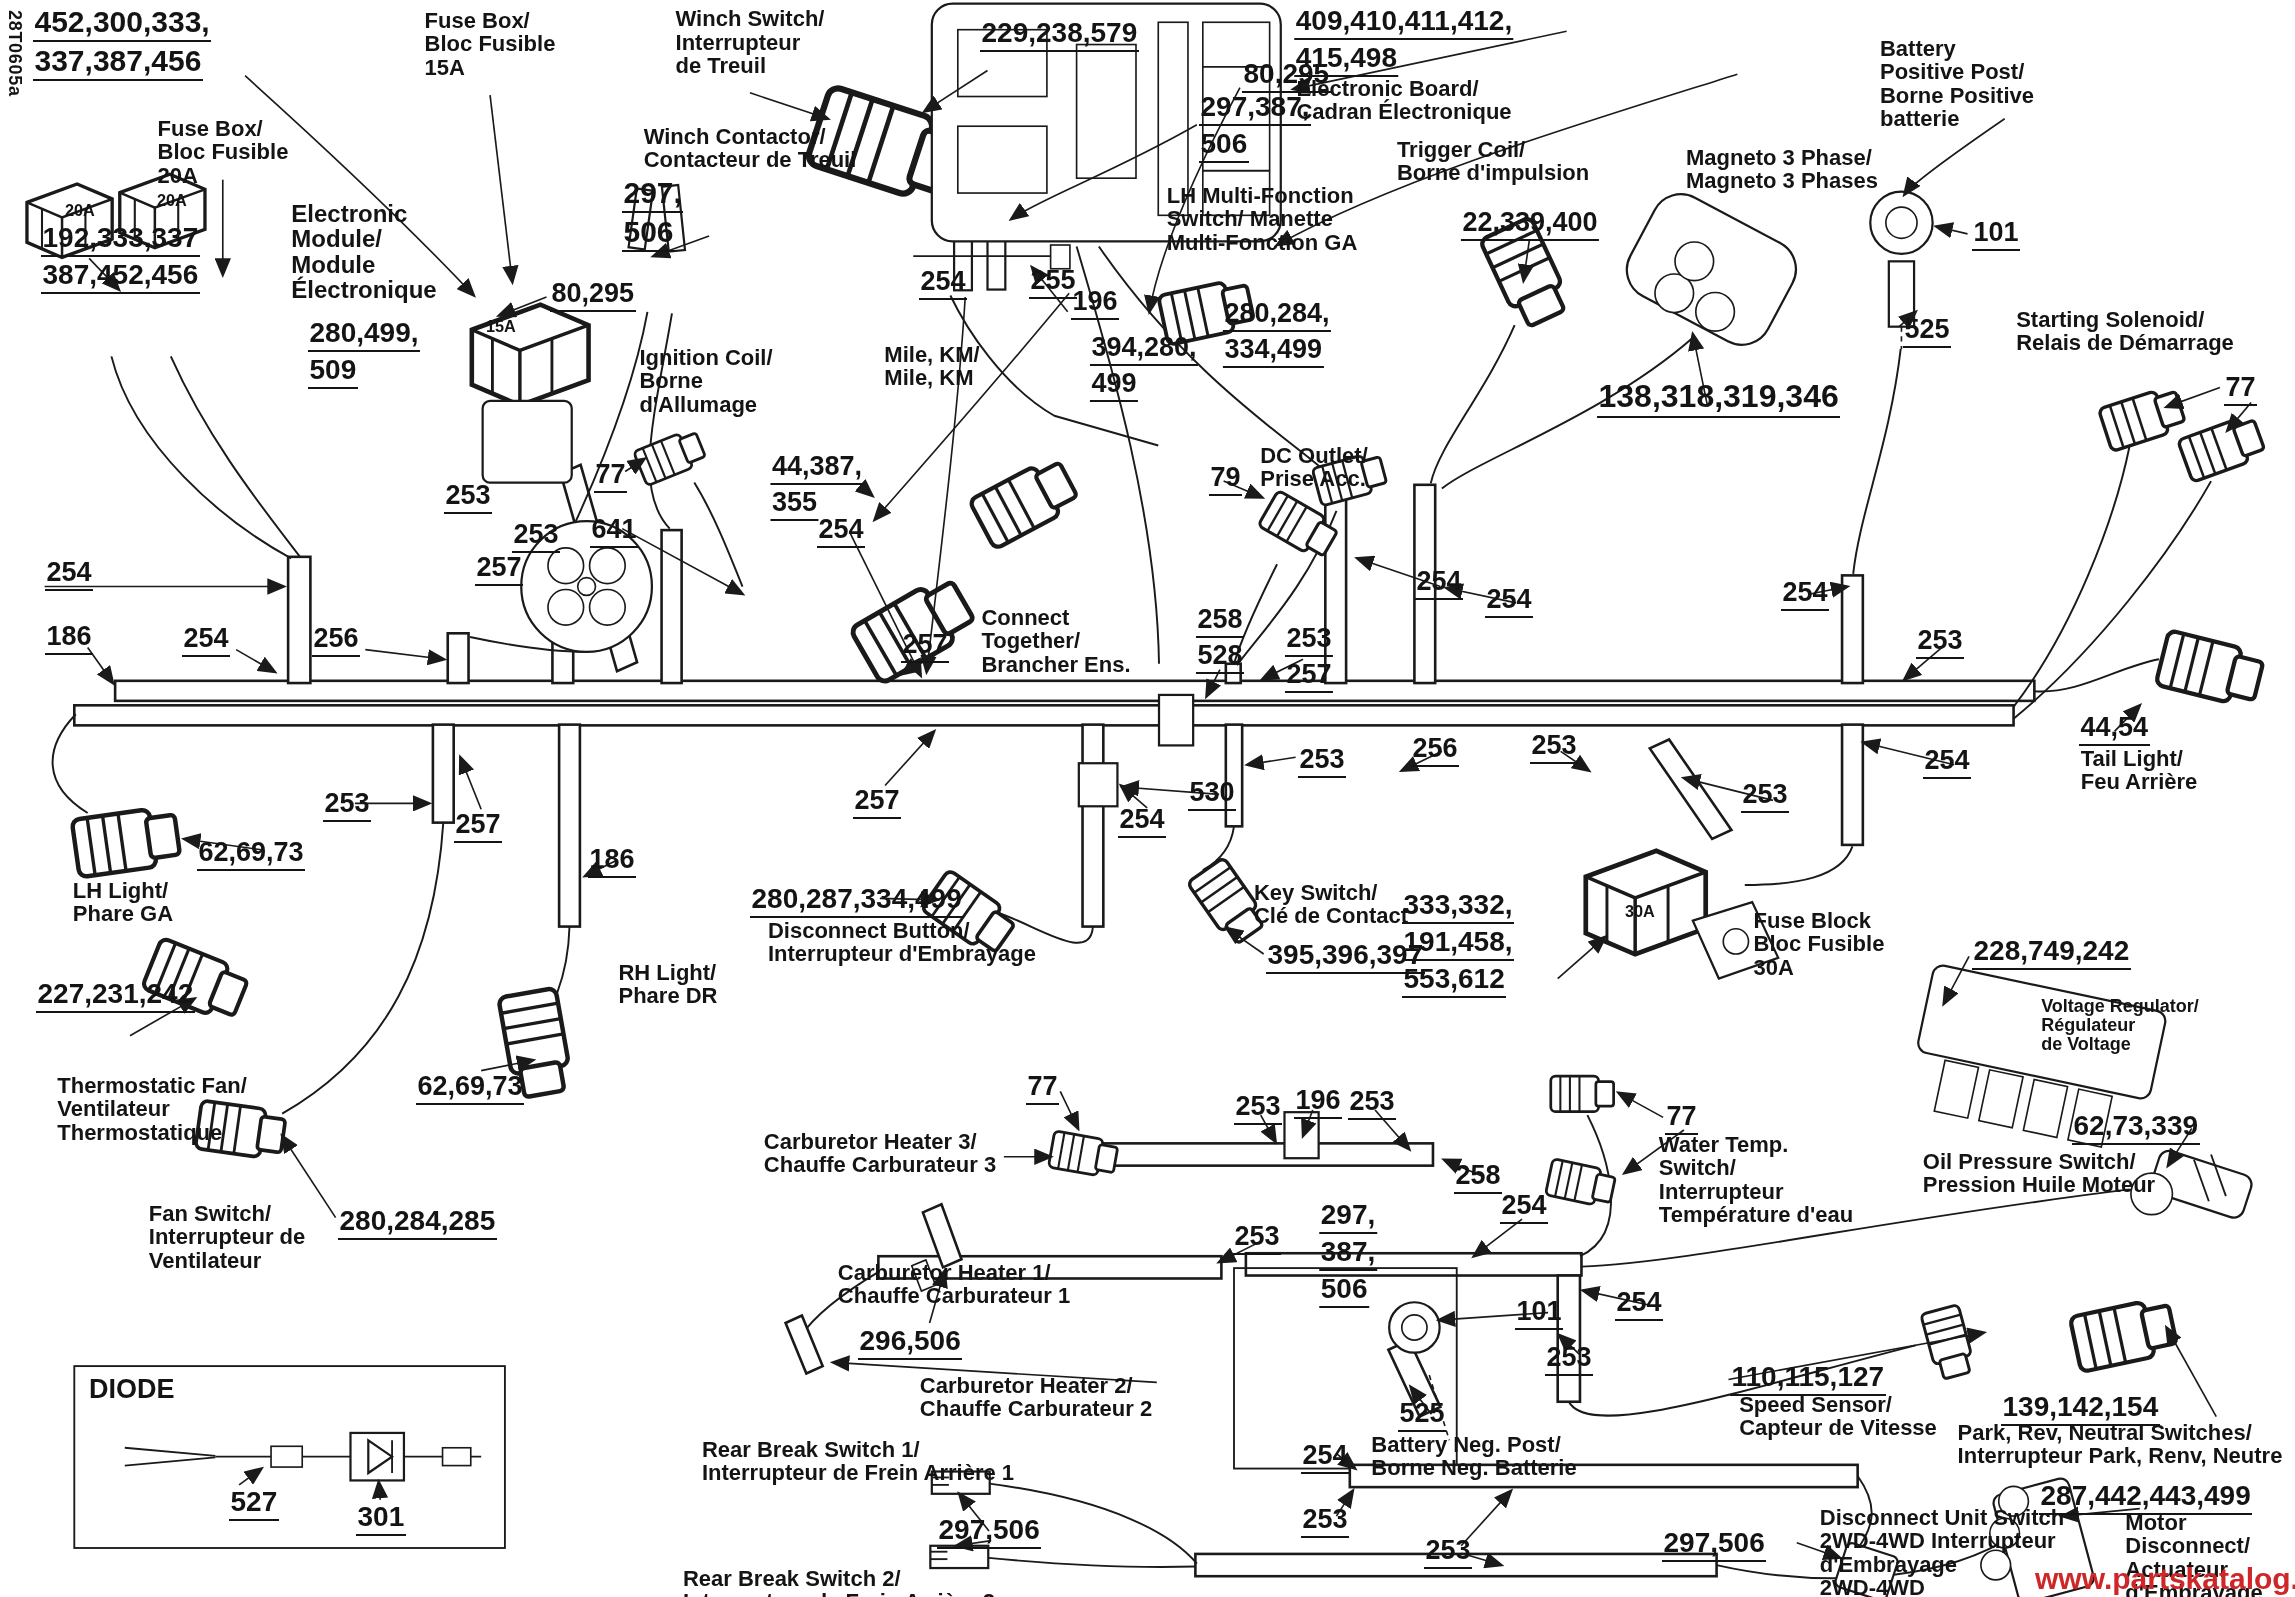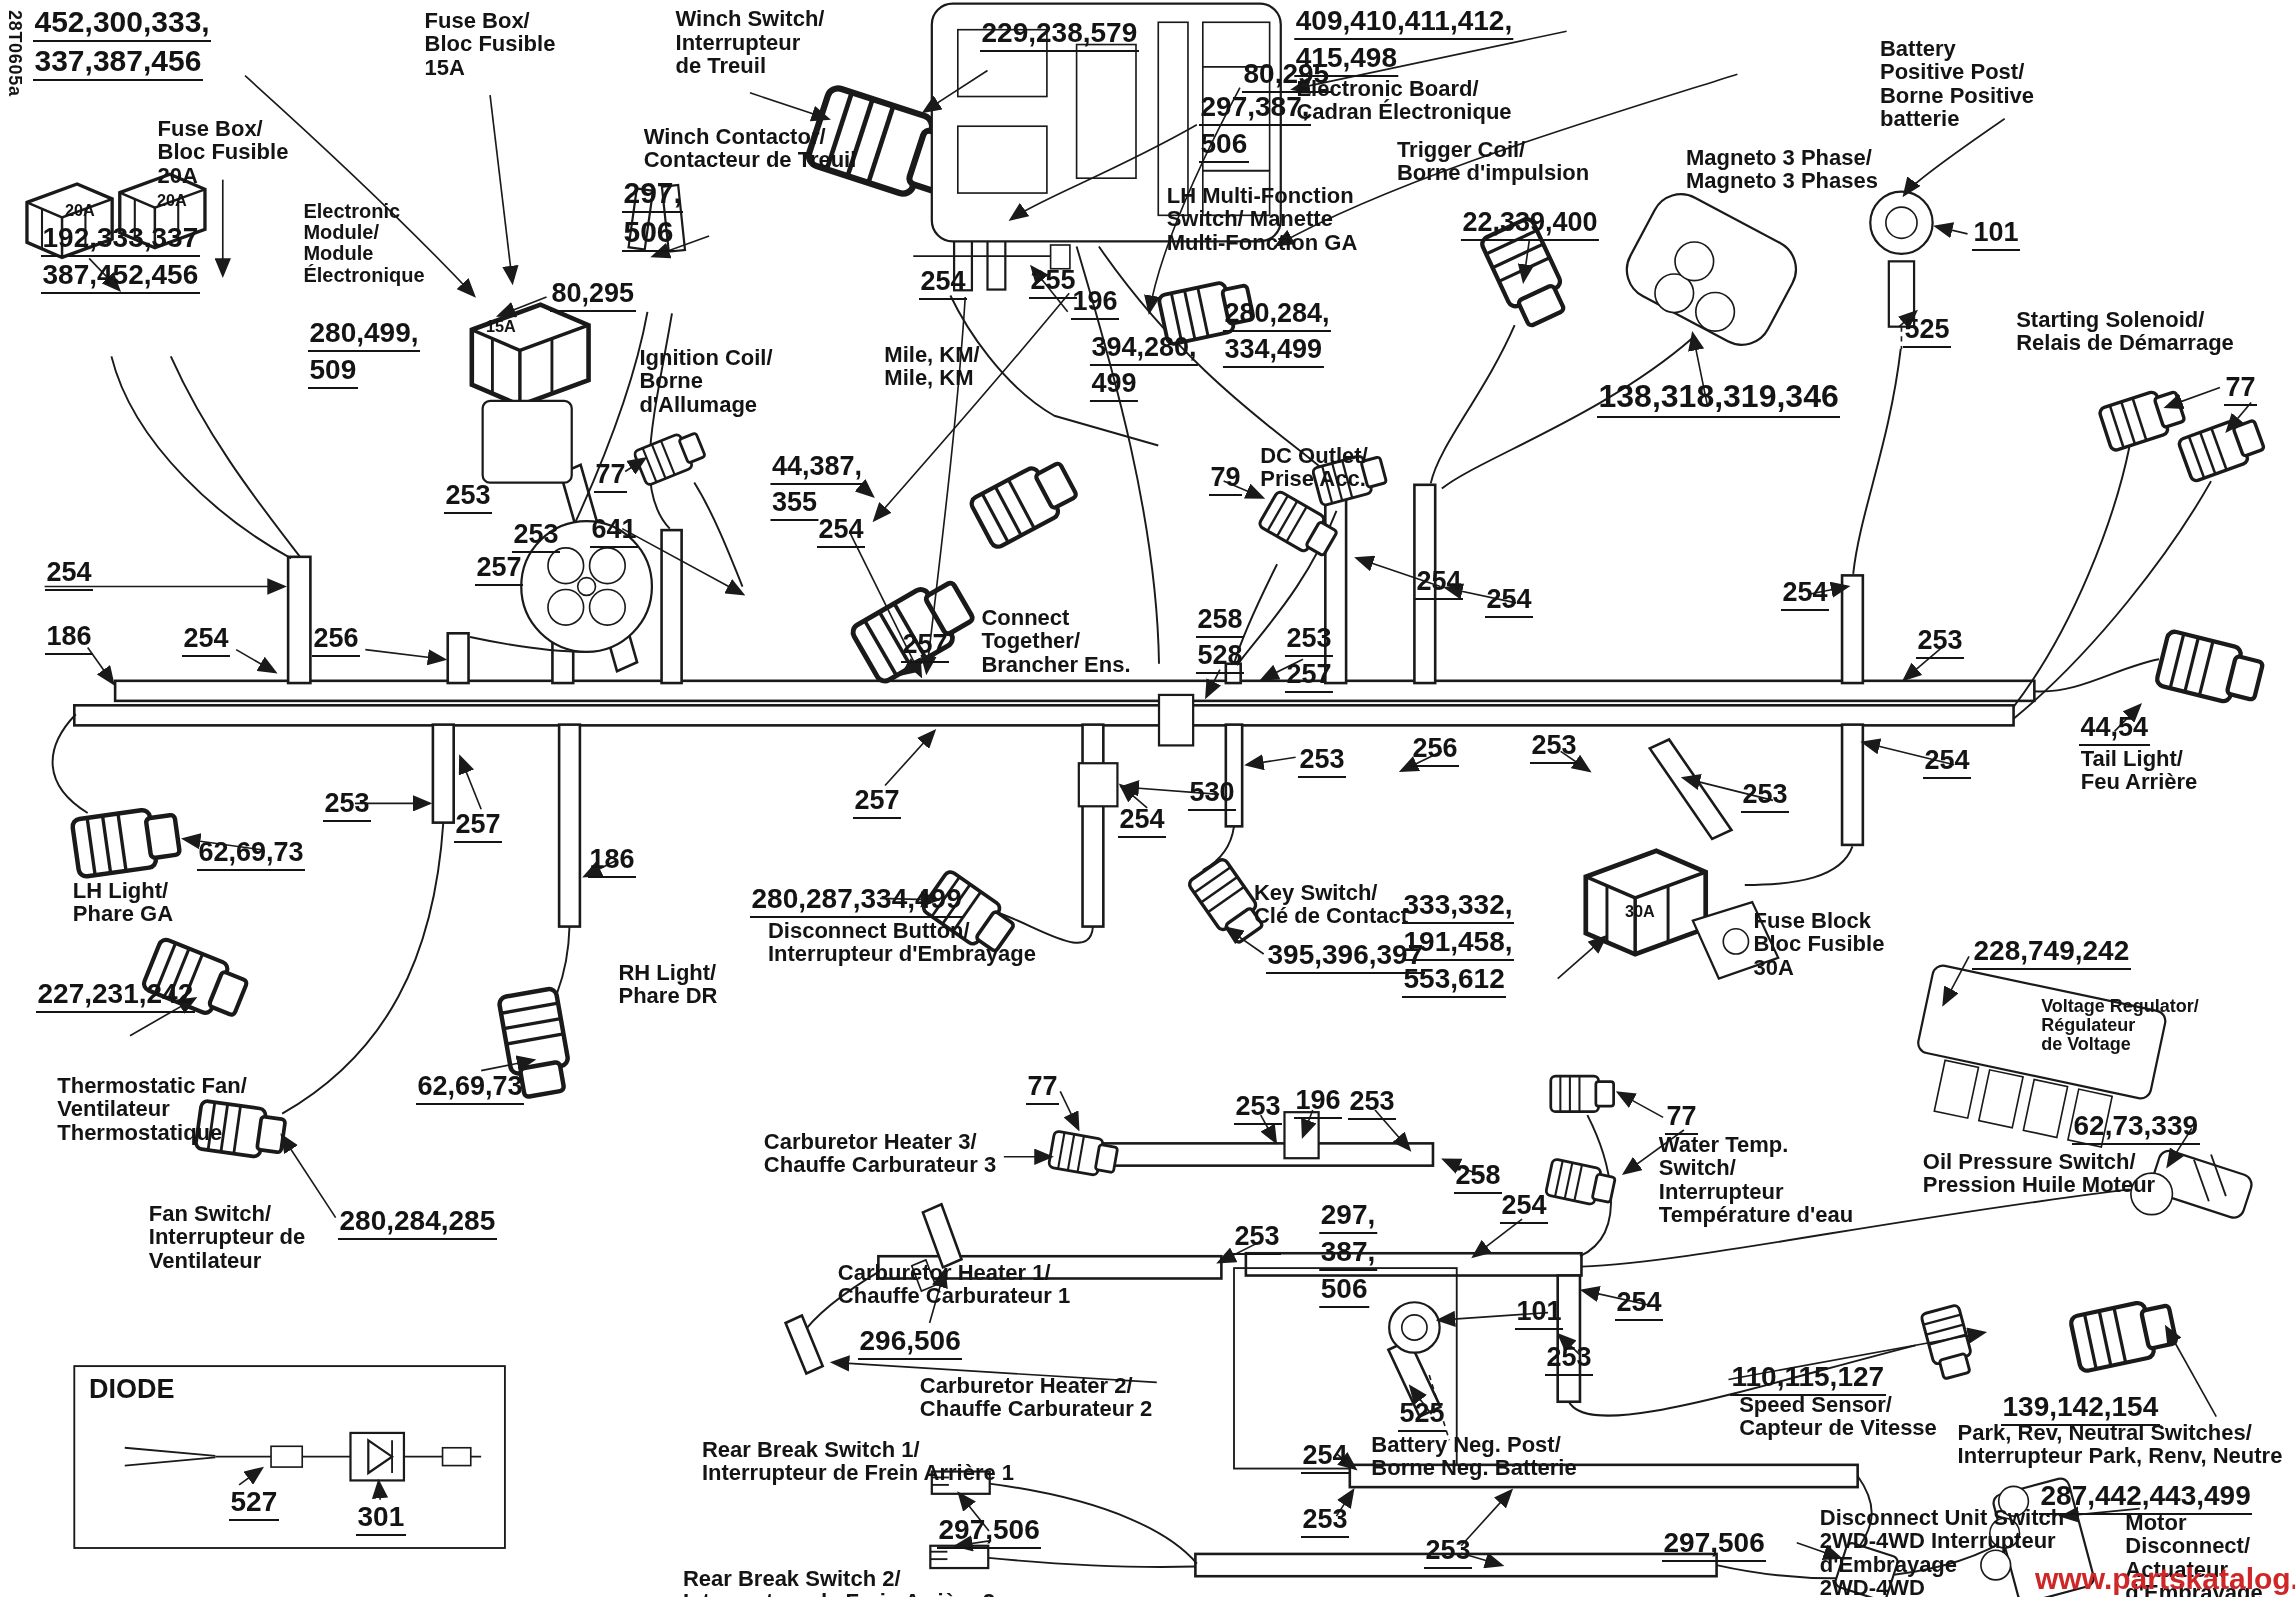--- a/index.html
+++ b/index.html
@@ -340,21 +340,21 @@
       <div class="lbl l" style="left: 33px; top: 6px; font-size: 30px;"><span class="ln u">452,300,333,</span><span class="ln u">337,387,456</span></div>
       <div class="lbl c" style="left: 490px; top: 9px; font-size: 22px;"><span class="ln">Fuse Box/</span><span class="ln">Bloc Fusible</span><span class="ln">15A</span></div>
       <div class="lbl c" style="left: 750px; top: 7.4px; font-size: 22px;"><span class="ln">Winch Switch/</span><span class="ln">Interrupteur</span><span class="ln">de Treuil</span></div>
       <div class="lbl l" style="left: 980px; top: 18px; font-size: 28px;"><span class="ln u">229,238,579</span></div>
       <div class="lbl l" style="left: 1242px; top: 59px; font-size: 28px;"><span class="ln u">80,295</span></div>
       <div class="lbl l" style="left: 1199px; top: 92px; font-size: 28px;"><span class="ln u">297,387,</span><span class="ln u">506</span></div>
       <div class="lbl c" style="left: 223px; top: 117px; font-size: 22px;"><span class="ln">Fuse Box/</span><span class="ln">Bloc Fusible</span><span class="ln">20A</span></div>
       <div class="lbl l" style="left: 41px; top: 223px; font-size: 28px;"><span class="ln u">192,333,337</span><span class="ln u">387,452,456</span></div>
       <div class="lbl c" style="left: 750px; top: 125px; font-size: 22px;"><span class="ln">Winch Contactor/</span><span class="ln">Contacteur de Treuil</span></div>
       <div class="lbl l" style="left: 622px; top: 177px; font-size: 30px;"><span class="ln u">297,</span><span class="ln u">506</span></div>
-      <div class="lbl c" style="left: 364px; top: 201px; font-size: 20px;"><span class="ln">Electronic</span><span class="ln">Module/</span><span class="ln">Module</span><span class="ln">Électronique</span></div>
+      <div class="lbl c" style="left: 364px; top: 201px; font-size: 24px;"><span class="ln">Electronic</span><span class="ln">Module/</span><span class="ln">Module</span><span class="ln">Électronique</span></div>
       <div class="lbl c" style="left: 364px; top: 318px; font-size: 28px;"><span class="ln u">280,499,</span><span class="ln u">509</span></div>
       <div class="lbl l" style="left: 550px; top: 279px; font-size: 27px;"><span class="ln u">80,295</span></div>
       <div class="lbl c" style="left: 706px; top: 346px; font-size: 22px;"><span class="ln">Ignition Coil/</span><span class="ln">Borne</span><span class="ln">d'Allumage</span></div>
       <div class="lbl l" style="left: 594px; top: 460px; font-size: 27px;"><span class="ln u">77</span></div>
       <div class="lbl c" style="left: 817px; top: 452px; font-size: 27px;"><span class="ln u">44,387,</span><span class="ln u">355</span></div>
       <div class="lbl l" style="left: 590px; top: 515px; font-size: 27px;"><span class="ln u">641</span></div>
       <div class="lbl l" style="left: 444px; top: 481px; font-size: 27px;"><span class="ln u">253</span></div>
       <div class="lbl l" style="left: 512px; top: 520px; font-size: 27px;"><span class="ln u">253</span></div>
       <div class="lbl l" style="left: 475px; top: 553px; font-size: 27px;"><span class="ln u">257</span></div>
       <div class="lbl c" style="left: 1404px; top: 6px; font-size: 28px;"><span class="ln u">409,410,411,412,</span><span class="ln u">415,498</span></div>

